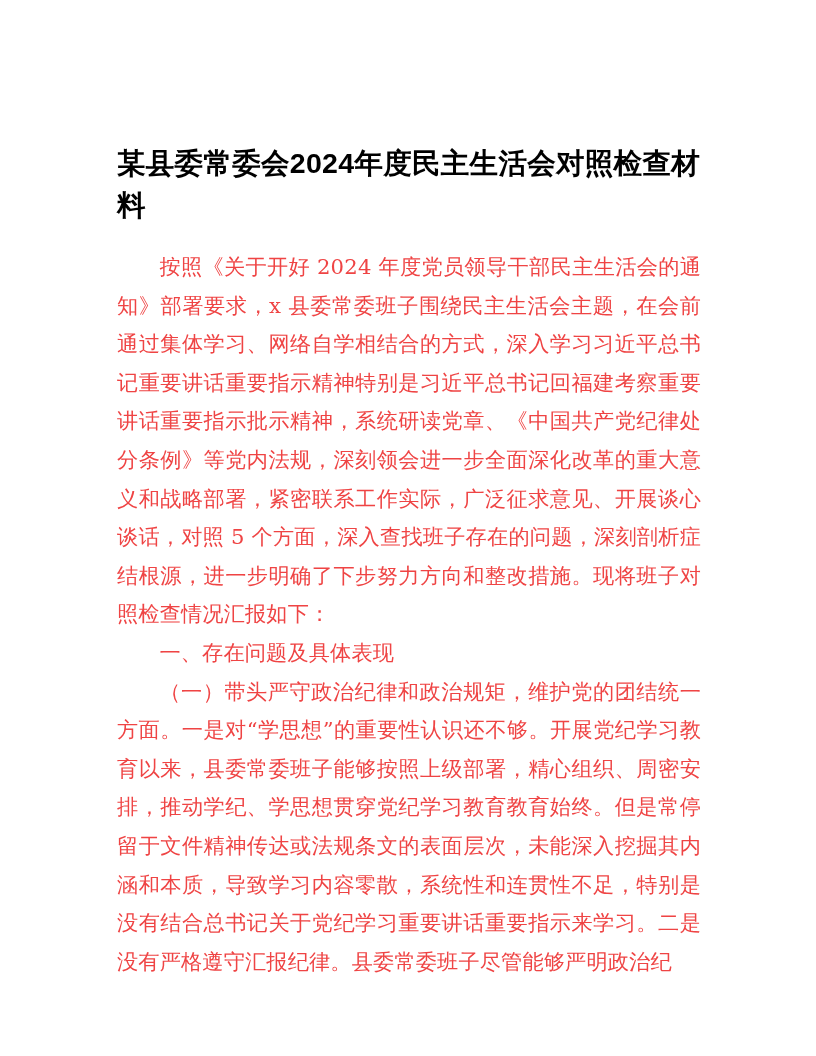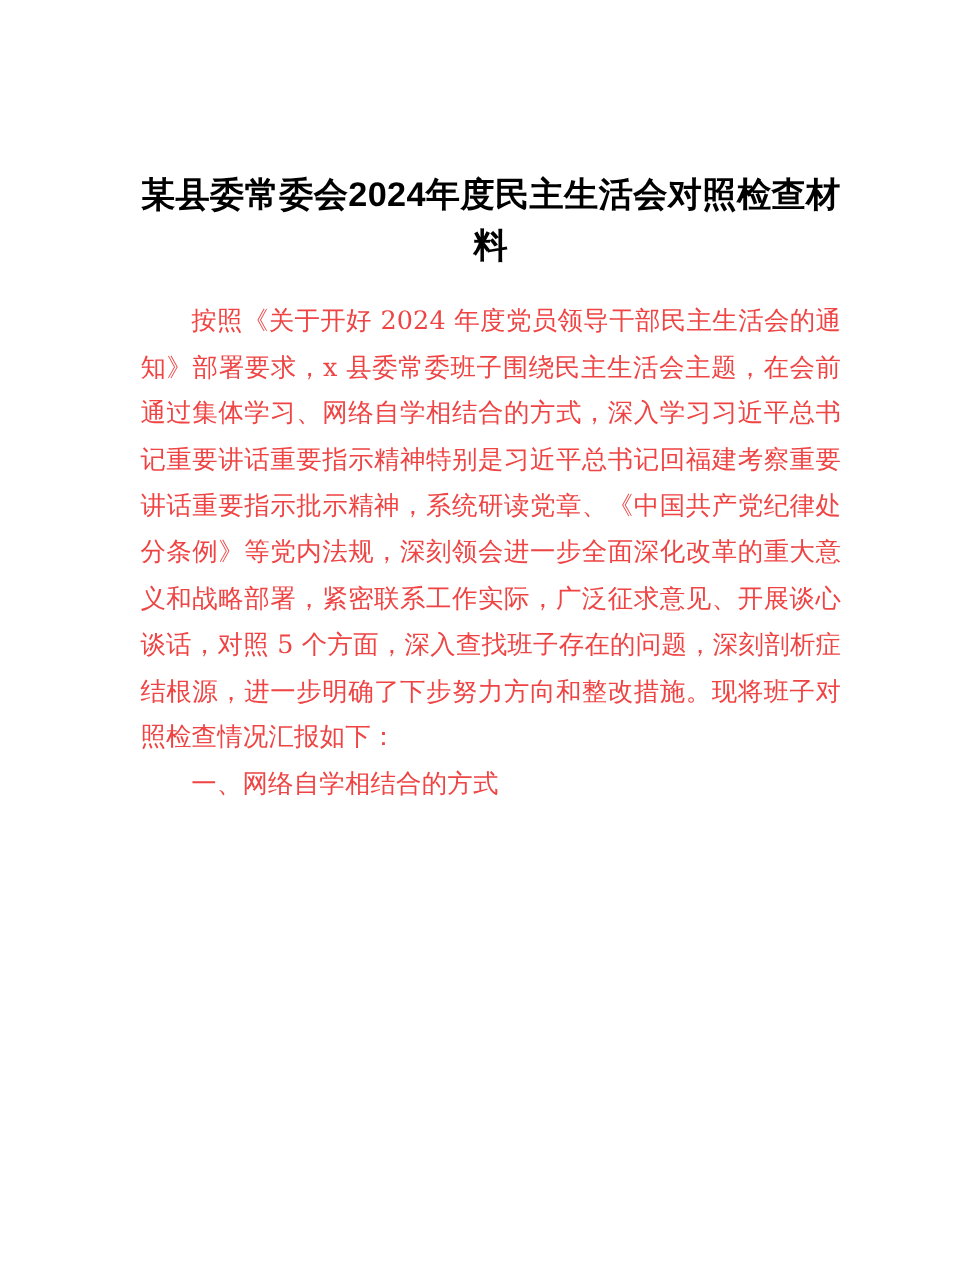--- a/index.html
+++ b/index.html
@@ -30,21 +30,21 @@
     top: 0;
     width: 584px;
   }
 
   
   .doc-title {
     font-family: "Liberation Sans", "DejaVu Sans", sans-serif;
     font-weight: bold;
     font-size: 28.5px;
     line-height: 42px;
-    text-align: center;
+    text-align: left;
     color: #000000;
     margin: 0;
     padding-top: 142px;
     letter-spacing: 0.3px;
     word-break: break-all;
   }
 
   
   .para {
     font-family: "DejaVu Serif", "Liberation Serif", serif;
@@ -79,17 +79,18 @@
 
 <div class="page">
   <div class="content">
 
     <h1 class="doc-title">某县委常委会2024年度民主生活会对照检查材料</h1>
 
     <div class="spacer-before-body"></div>
 
     <p class="para indent-2">按照《关于开好 2024 年度党员领导干部民主生活会的通知》部署要求，x 县委常委班子围绕民主生活会主题，在会前通过集体学习、网络自学相结合的方式，深入学习习近平总书记重要讲话重要指示精神特别是习近平总书记回福建考察重要讲话重要指示批示精神，系统研读党章、《中国共产党纪律处分条例》等党内法规，深刻领会进一步全面深化改革的重大意义和战略部署，紧密联系工作实际，广泛征求意见、开展谈心谈话，对照 5 个方面，深入查找班子存在的问题，深刻剖析症结根源，进一步明确了下步努力方向和整改措施。现将班子对照检查情况汇报如下：</p>
 
-    <p class="para heading-level-1">一、网络自学相结合的方式</p>
+    <p class="para heading-level-1">一、存在问题及具体表现</p>
 
+    <p class="para heading-level-2">（一）带头严守政治纪律和政治规矩，维护党的团结统一方面。一是对“学思想”的重要性认识还不够。开展党纪学习教育以来，县委常委班子能够按照上级部署，精心组织、周密安排，推动学纪、学思想贯穿党纪学习教育教育始终。但是常停留于文件精神传达或法规条文的表面层次，未能深入挖掘其内涵和本质，导致学习内容零散，系统性和连贯性不足，特别是没有结合总书记关于党纪学习重要讲话重要指示来学习。二是没有严格遵守汇报纪律。县委常委班子尽管能够严明政治纪</p>
 
   </div>
 </div>
 
 </body></html>

